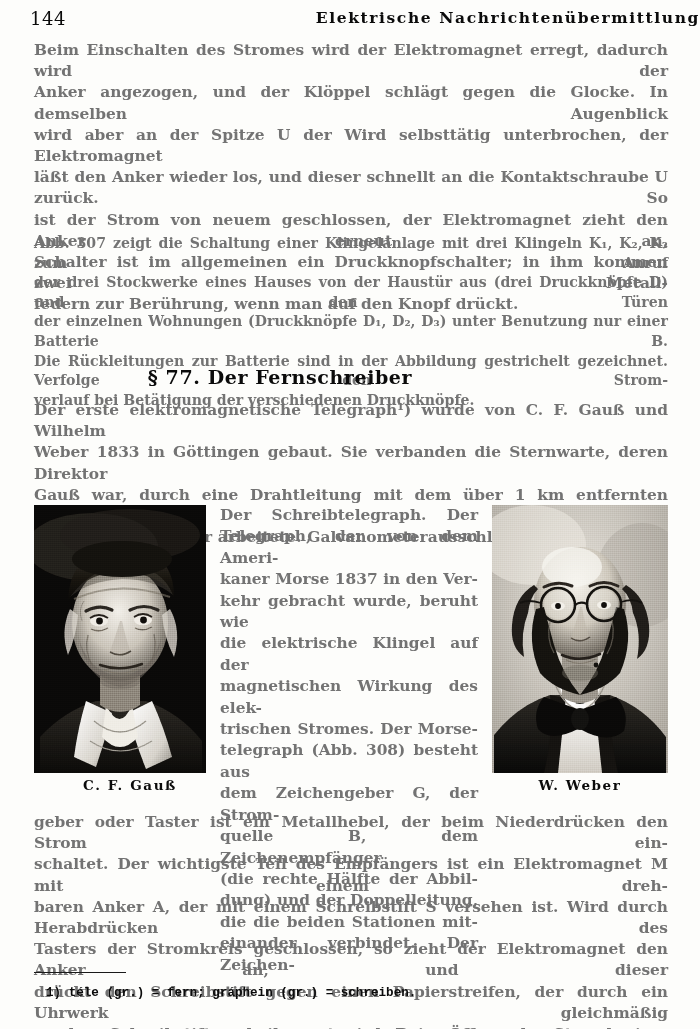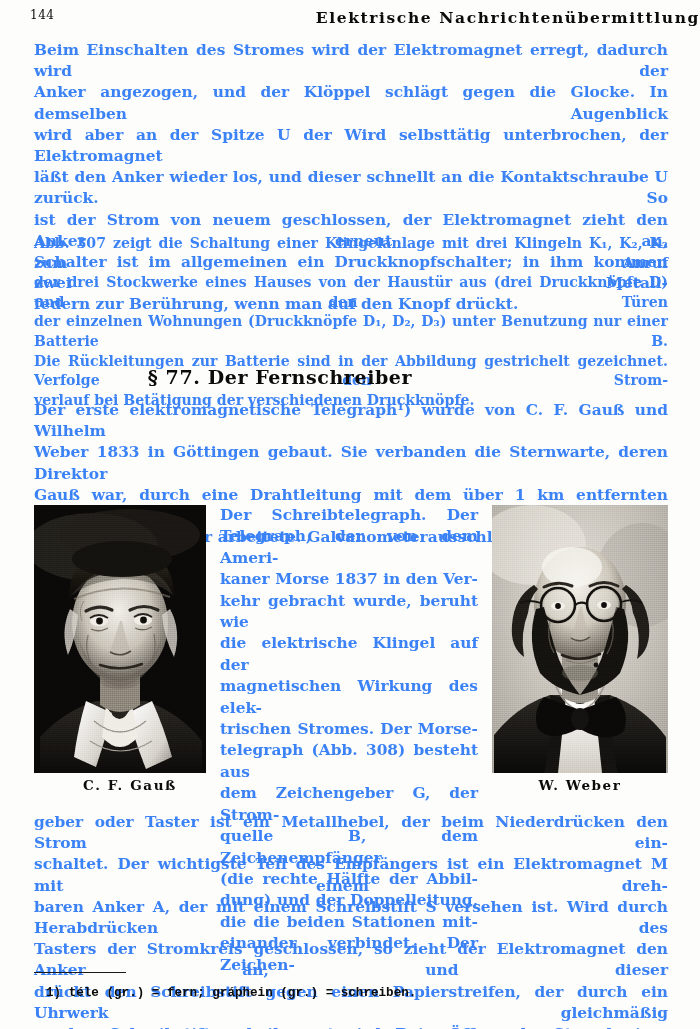--- a/index.html
+++ b/index.html
@@ -22,21 +22,21 @@
   
   .runhead {
     position: absolute;
     left: 0; top: 8px;
     width: 700px;
     height: 22px;
   }
   .folio {
     position: absolute;
     left: 30px; top: 0;
-    font-size: 12px;
+    font-size: 18px;
     letter-spacing: 0.5px;
     font-family: "DejaVu Serif", "Liberation Serif", serif;
   }
   .runhead-title {
     position: absolute;
     left: 0; top: 0;
     width: 700px;
     text-align: right;
     font-size: 15.5px;
     letter-spacing: 1.6px;
@@ -45,21 +45,21 @@
   }
 
   
   .col {
     position: absolute;
     font-size: 15.4px;
     line-height: 21.2px;
     text-align: justify;
     font-family: "DejaVu Serif", "Liberation Serif", serif;
     font-weight: 600;
-    color: #3b82f6;
+    color: #737373;
   }
   .col .ln {
     display: block;
     white-space: nowrap;
   }
   
   .col .ln.just {
     text-align: justify;
     text-align-last: justify;
     white-space: normal;

